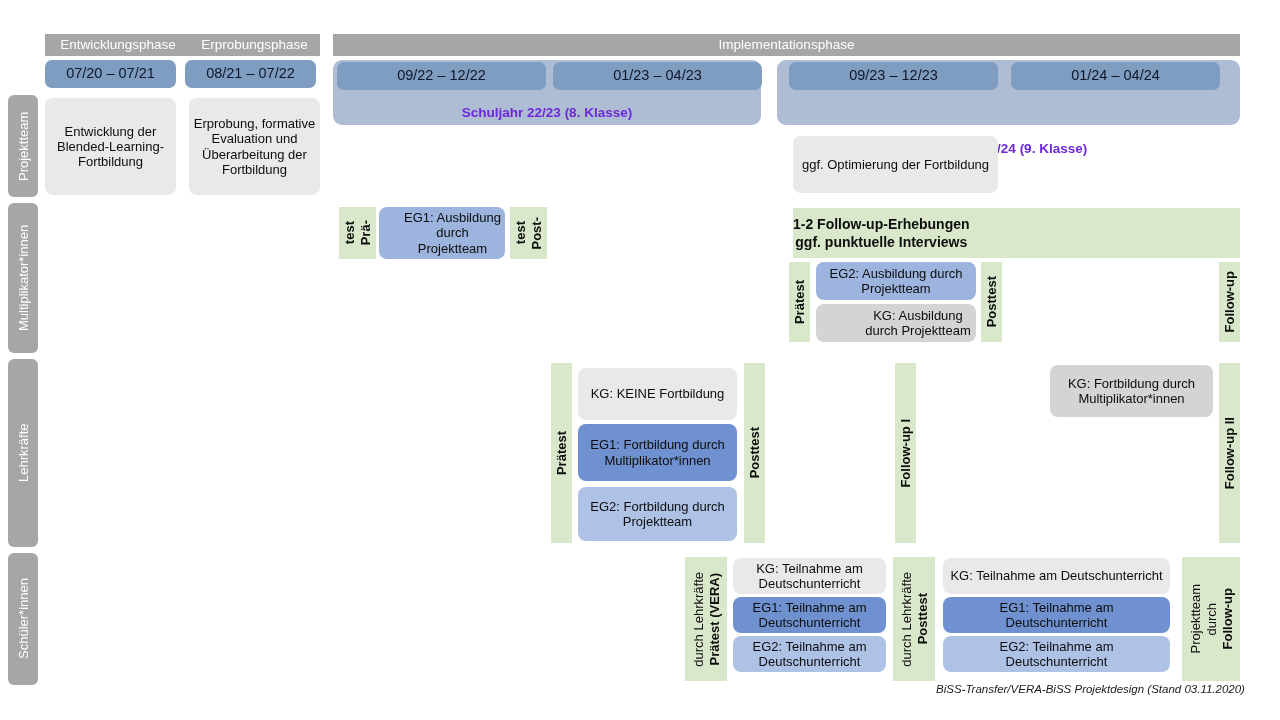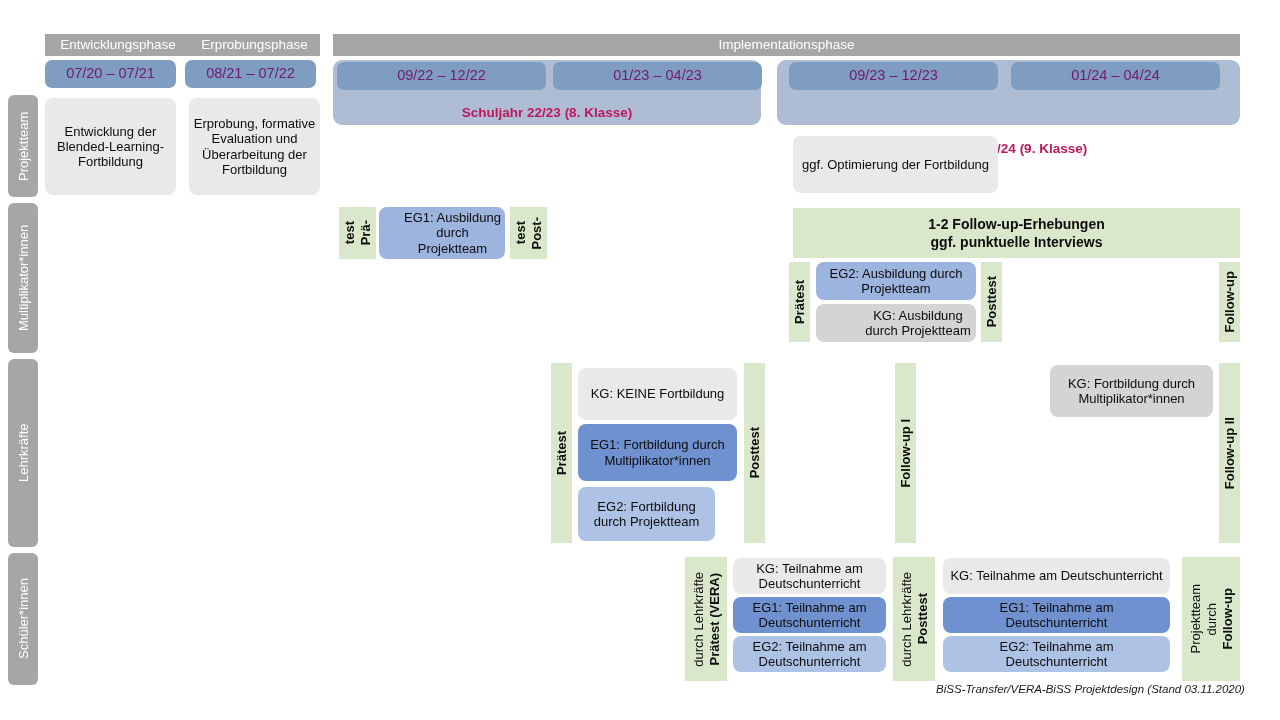--- a/index.html
+++ b/index.html
@@ -13,28 +13,28 @@
   #stage{position:relative;width:1280px;height:720px;}
 
   .box{position:absolute;box-sizing:border-box;display:flex;align-items:center;justify-content:center;text-align:center;line-height:1.18;}
 
   
   .phase-hdr{
     background:#a6a6a6;color:#ffffff;font-size:13.5px;height:22px;
   }
   
   .date-chip{
-    background:#7f9dc0;color:#701a75;font-size:14.5px;border-radius:7px;height:28px;
+    background:#7f9dc0;color:#0f172a;font-size:14.5px;border-radius:7px;height:28px;
   }
   
   .schoolyear-panel{
     background:#aebdd4;border-radius:9px;
   }
   .schoolyear-label{
-    position:absolute;color:#be185d;font-weight:bold;font-size:13.5px;
+    position:absolute;color:#6d28d9;font-weight:bold;font-size:13.5px;
     display:flex;align-items:center;justify-content:center;text-align:center;
   }
 
   
   .role-tab{
     position:absolute;background:#a6a6a6;color:#ffffff;border-radius:6px;
     font-size:13px;display:flex;align-items:center;justify-content:center;
     writing-mode:vertical-rl;transform:rotate(180deg);white-space:nowrap;
   }
 
@@ -54,21 +54,21 @@
   }
   .vtext{
     writing-mode:vertical-rl;transform:rotate(180deg);
     white-space:nowrap;font-size:13px;text-align:center;
   }
   .vtext.b{font-weight:bold;}
   .vstack{display:flex;flex-direction:row-reverse;align-items:center;justify-content:center;gap:1px;height:100%;}
 
   .banner{
     position:absolute;background:#d9e8cb;color:#0d0d0d;
-    display:flex;align-items:center;justify-content:center;text-align:center;
+    display:flex;align-items:center;text-align:center;
     font-weight:bold;font-size:14px;line-height:1.3;
   }
 
   .footer{
     position:absolute;font-style:italic;font-size:11.5px;color:#1a1a1a;
     white-space:nowrap;
   }
 </style>
 </head>
 <body>
@@ -138,21 +138,21 @@
   <div class="vbar green" style="left:1219px;top:262px;width:21px;height:80px;">
     <div class="vtext b">Follow-up</div>
   </div>
 
   <div class="vbar green" style="left:551px;top:363px;width:21px;height:180px;">
     <div class="vtext b">Prätest</div>
   </div>
 
   <div class="box card grey" style="left:578px;top:368px;width:159px;height:52px;">KG:  KEINE Fortbildung</div>
   <div class="box card blue-dark" style="left:578px;top:424px;width:159px;height:57px;">EG1: Fortbildung durch Multiplikator*innen</div>
-  <div class="box card blue-light" style="left:578px;top:487px;width:137px;height:54px;">EG2: Fortbildung durch Projektteam</div>
+  <div class="box card blue-light" style="left:578px;top:487px;width:159px;height:54px;">EG2: Fortbildung durch Projektteam</div>
 
   <div class="vbar green" style="left:744px;top:363px;width:21px;height:180px;">
     <div class="vtext b">Posttest</div>
   </div>
 
   <div class="vbar green" style="left:895px;top:363px;width:21px;height:180px;">
     <div class="vtext b">Follow-up I</div>
   </div>
 
   <div class="box card grey-d" style="left:1050px;top:365px;width:163px;height:52px;">KG: Fortbildung durch Multiplikator*innen</div>

